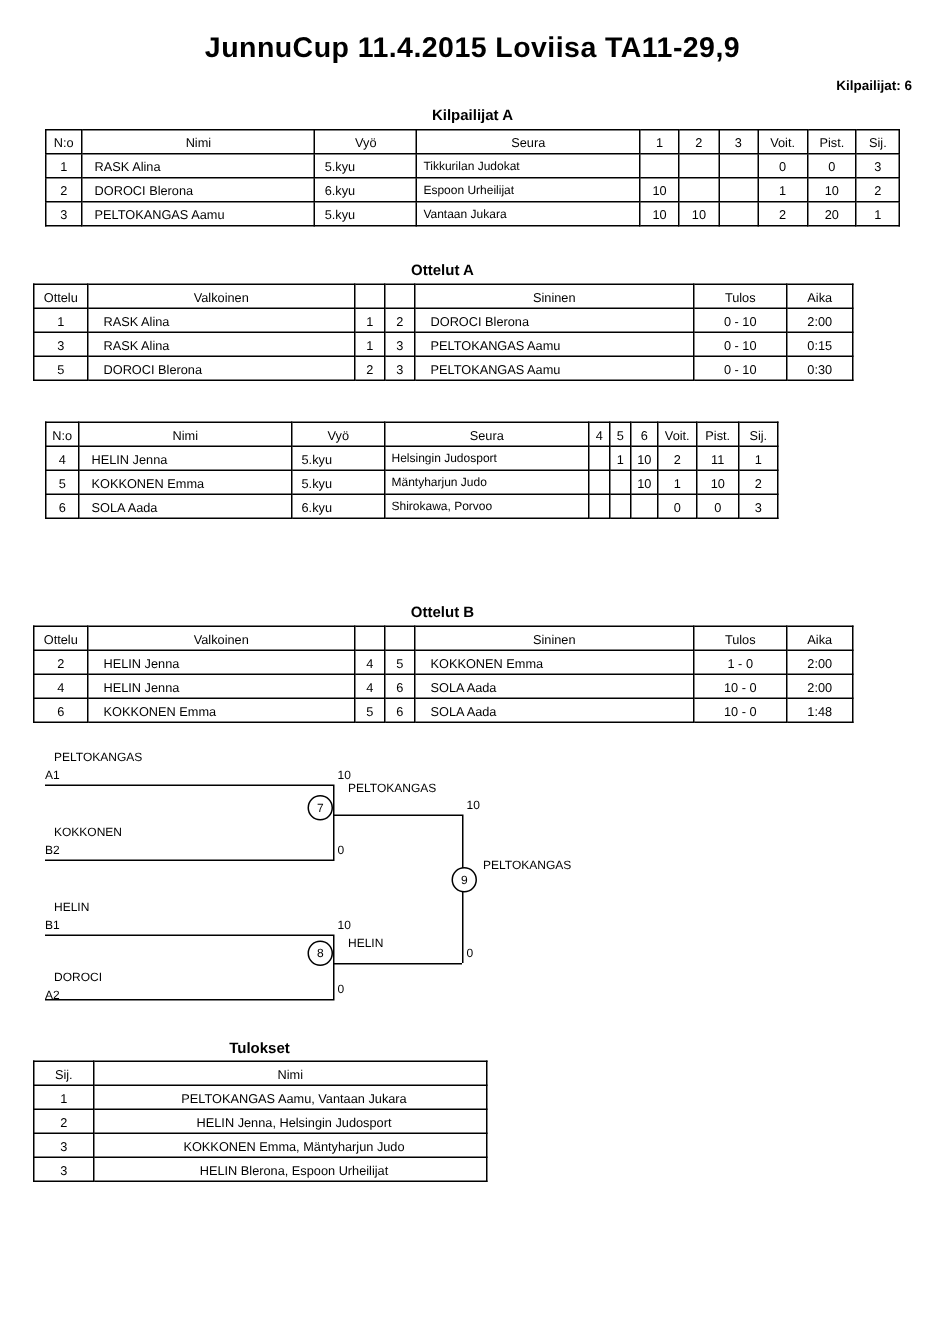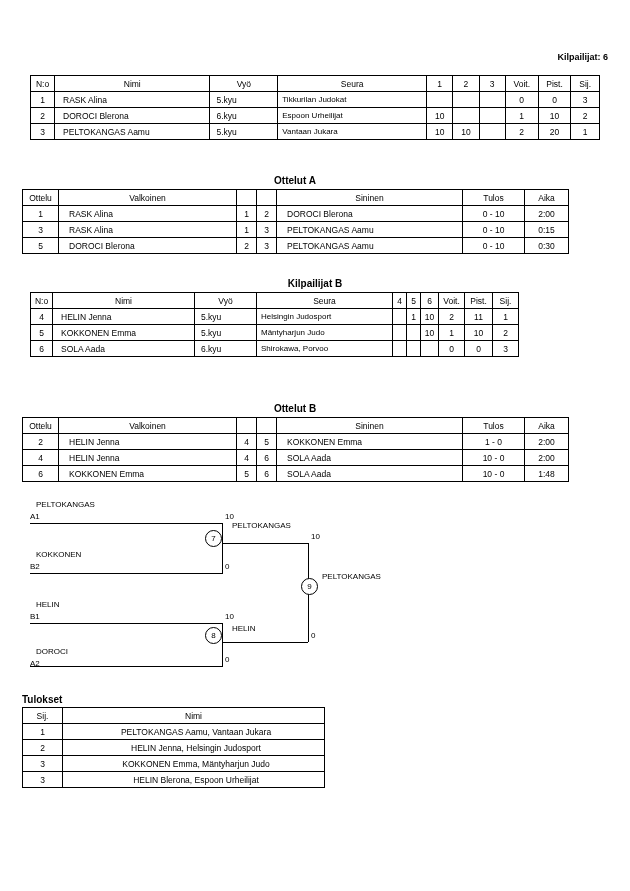--- a/index.html
+++ b/index.html
@@ -105,33 +105,35 @@
     border: 1px solid #000000;
     border-radius: 50%;
     font-size: 8px;
     text-align: center;
     line-height: 15px;
     background: #ffffff;
   }
 
   
   .results-wrap { position: absolute; left: 22px; top: 694px; width: 302px; }
-  .results-heading { text-align: left; font-size: 10px; font-weight: bold; margin-bottom: 2px;}
+  .results-heading { text-align: center; font-size: 10px; font-weight: bold; margin-bottom: 2px;}
   .results-table { width: 100%; }
   .results-table td.rank { text-align: center; }
   .results-table td.rname { text-align: center; padding-left: 8px; }
 </style>
 </head>
 <body>
 
 <div class="page">
 
+  <div class="title">JunnuCup  11.4.2015  Loviisa   TA11-29,9</div>
   <div class="competitors-count">Kilpailijat: 6</div>
 
   <div class="pool-wrap" style="left:30px; top:72px; width:570px;">
+    <div class="section-heading">Kilpailijat A</div>
     <table class="pool-table" style="margin-top:3px;">
       <colgroup>
         <col style="width:22px">
           <col style="width:142px">
           <col style="width:62px">
           <col style="width:136px">
         <col style="width:24px">
           <col style="width:24px">
           <col style="width:24px">
         <col style="width:30px">
@@ -238,21 +240,20 @@
         <td class="idx">3</td>
         <td class="bname">PELTOKANGAS Aamu</td>
         <td class="res">0 - 10</td>
         <td class="time">0:30</td>
       </tr>
     </tbody>
       </table>
   </div>
 
   <div class="pool-wrap" style="left:30px; top:278px; width:488px;">
-    <div class="section-heading" style="width:570px; margin-left:0;">Kilpailijat B</div>
     <table class="pool-table" style="margin-top:3px;">
       <colgroup>
         <col style="width:22px">
           <col style="width:142px">
           <col style="width:62px">
           <col style="width:136px">
         <col style="width:14px">
           <col style="width:14px">
           <col style="width:18px">
         <col style="width:26px">

